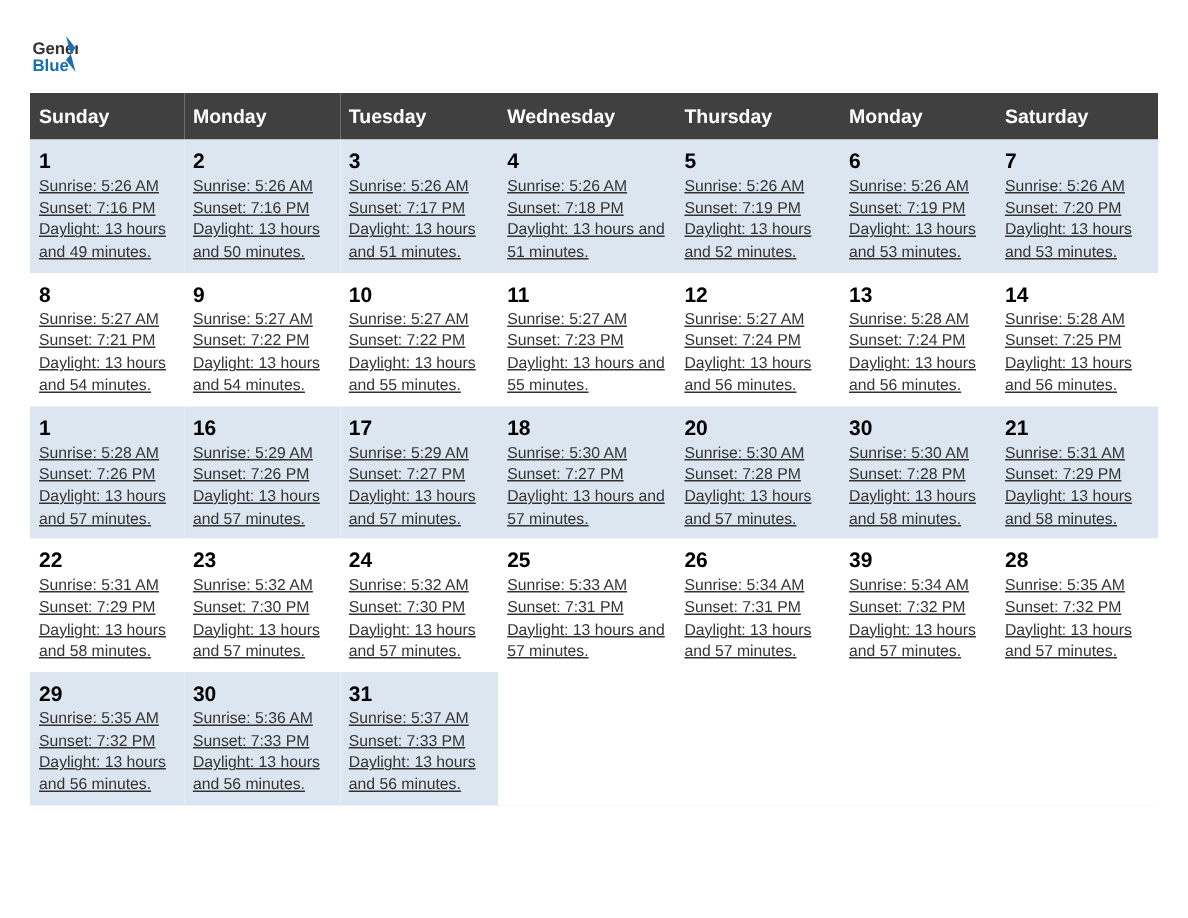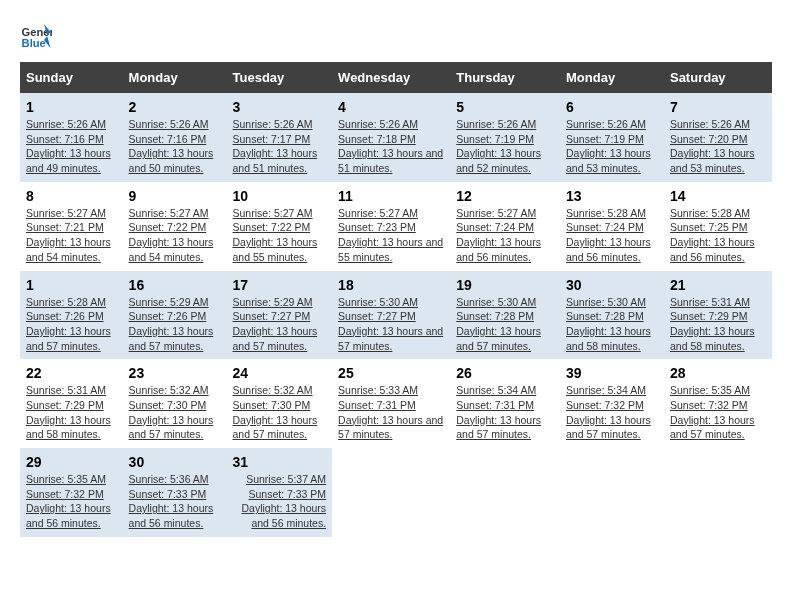--- a/index.html
+++ b/index.html
@@ -200,21 +200,21 @@
 Sunset: 7:27 PM
 Daylight: 13 hours and 57 minutes.</div>
         </td>
         <td>
           <span class="day-num">18</span>
           <div class="day-info" style="white-space: pre-line;">Sunrise: 5:30 AM
 Sunset: 7:27 PM
 Daylight: 13 hours and 57 minutes.</div>
         </td>
         <td>
-          <span class="day-num">19</span>
+          <span class="day-num">20</span>
           <div class="day-info" style="white-space: pre-line;">Sunrise: 5:30 AM
 Sunset: 7:28 PM
 Daylight: 13 hours and 57 minutes.</div>
         </td>
         <td>
           <span class="day-num">30</span>
           <div class="day-info" style="white-space: pre-line;">Sunrise: 5:30 AM
 Sunset: 7:28 PM
 Daylight: 13 hours and 58 minutes.</div>
         </td>
@@ -277,21 +277,21 @@
 Daylight: 13 hours and 56 minutes.</div>
         </td>
         <td>
           <span class="day-num">30</span>
           <div class="day-info" style="white-space: pre-line;">Sunrise: 5:36 AM
 Sunset: 7:33 PM
 Daylight: 13 hours and 56 minutes.</div>
         </td>
         <td>
           <span class="day-num">31</span>
-          <div class="day-info" style="white-space: pre-line; text-align: right;">Sunrise: 5:37 AM
+          <div class="day-info" style="white-space: pre-line;">Sunrise: 5:37 AM
 Sunset: 7:33 PM
 Daylight: 13 hours and 56 minutes.</div>
         </td>
         <td class="empty-cell"></td>
         <td class="empty-cell"></td>
         <td class="empty-cell"></td>
         <td class="empty-cell"></td>
       </tr>
     </tbody>
 </table>

